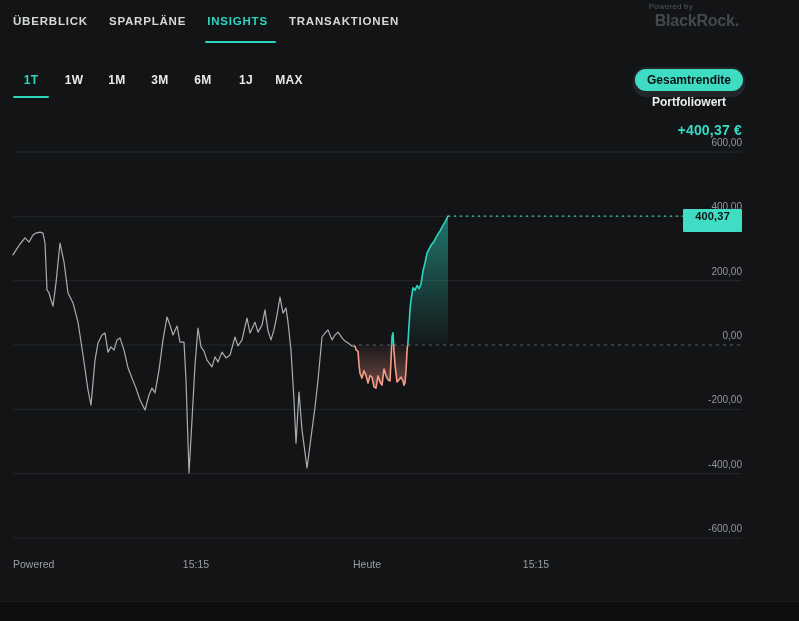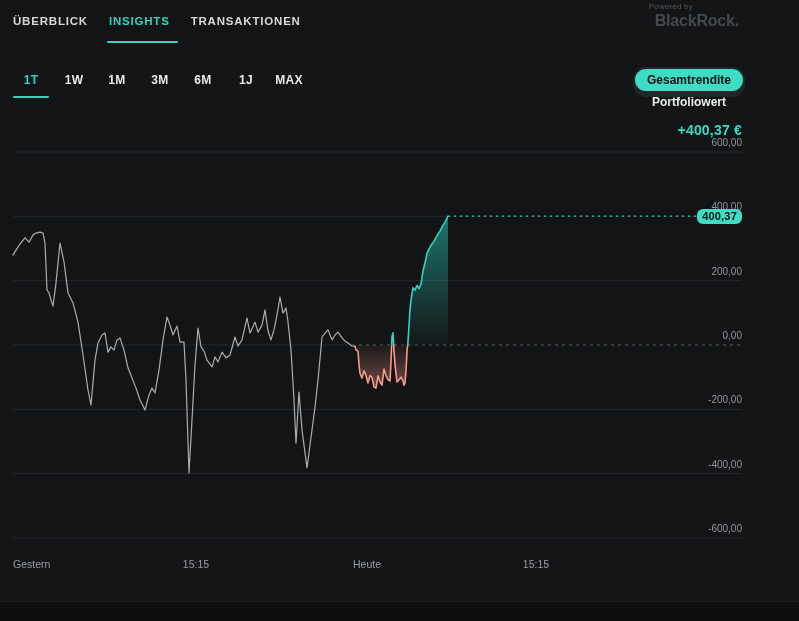--- a/index.html
+++ b/index.html
@@ -53,34 +53,35 @@
 
   
   .value-label {
     position:absolute; top:122px; right:57px; font-size:14px; font-weight:600;
     color:#35dcc3; letter-spacing:.2px;
   }
   #chart-svg { position:absolute; left:0; top:0; }
   .ylabel { position:absolute; right:57px; font-size:10px; color:#94979a; height:12px; line-height:12px; }
   .xlabel { position:absolute; top:558px; font-size:10.5px; color:#9a9da0; height:13px; line-height:13px; }
   .badge {
-    position:absolute; right:57px; height:15px; line-height:15px; padding:0 5px;
+    position:absolute; right:57px; height:23px; line-height:15px; padding:0 12px;
     background:#40dcc4; color:#0c1315; font-size:11px; font-weight:700;
-    border-radius:6px; letter-spacing:.2px;
+    border-radius:1px; letter-spacing:.2px;
   }
   .footer-strip {
     position:absolute; left:0; right:0; bottom:0; height:20px;
     background:#0d0e10; border-top:1px solid #1a1c1e;
   }
 </style>
 </head>
 <body>
 
 <nav class="topnav" id="topnav">
     <button class="tab">ÜBERBLICK</button>
+    <button class="tab">SPARPLÄNE</button>
     <button class="tab active">INSIGHTS</button>
     <button class="tab">TRANSAKTIONEN</button>
   </nav>
 
 <div class="brand">
   <div class="powered">Powered by</div>
   <div class="name">BlackRock.</div>
 </div>
 
 <div class="ranges" id="ranges">
@@ -134,21 +135,21 @@
 <div id="y-labels">
     <div class="ylabel" style="top: 137.01px; text-align: center;">600,00</div>
     <div class="ylabel" style="top: 201.34px;">400,00</div>
     <div class="ylabel" style="top: 265.67px;">200,00</div>
     <div class="ylabel" style="top: 330px;">0,00</div>
     <div class="ylabel" style="top: 394.33px;">-200,00</div>
     <div class="ylabel" style="top: 458.66px;">-400,00</div>
     <div class="ylabel" style="top: 522.99px;">-600,00</div>
   </div>
 <div id="x-labels">
-    <div class="xlabel" style="left: 13px;">Gestern</div>
+    <div class="xlabel" style="left: 13px;">Powered</div>
     <div class="xlabel" style="left: 156px; width: 80px; text-align: center;">15:15</div>
     <div class="xlabel" style="left: 327px; width: 80px; text-align: center;">Heute</div>
     <div class="xlabel" style="left: 496px; width: 80px; text-align: center;">15:15</div>
   </div>
 
 <div class="badge" id="value-badge" style="top: 208.721px;">400,37</div>
 
 <div class="footer-strip"></div>
 
 </body></html>

